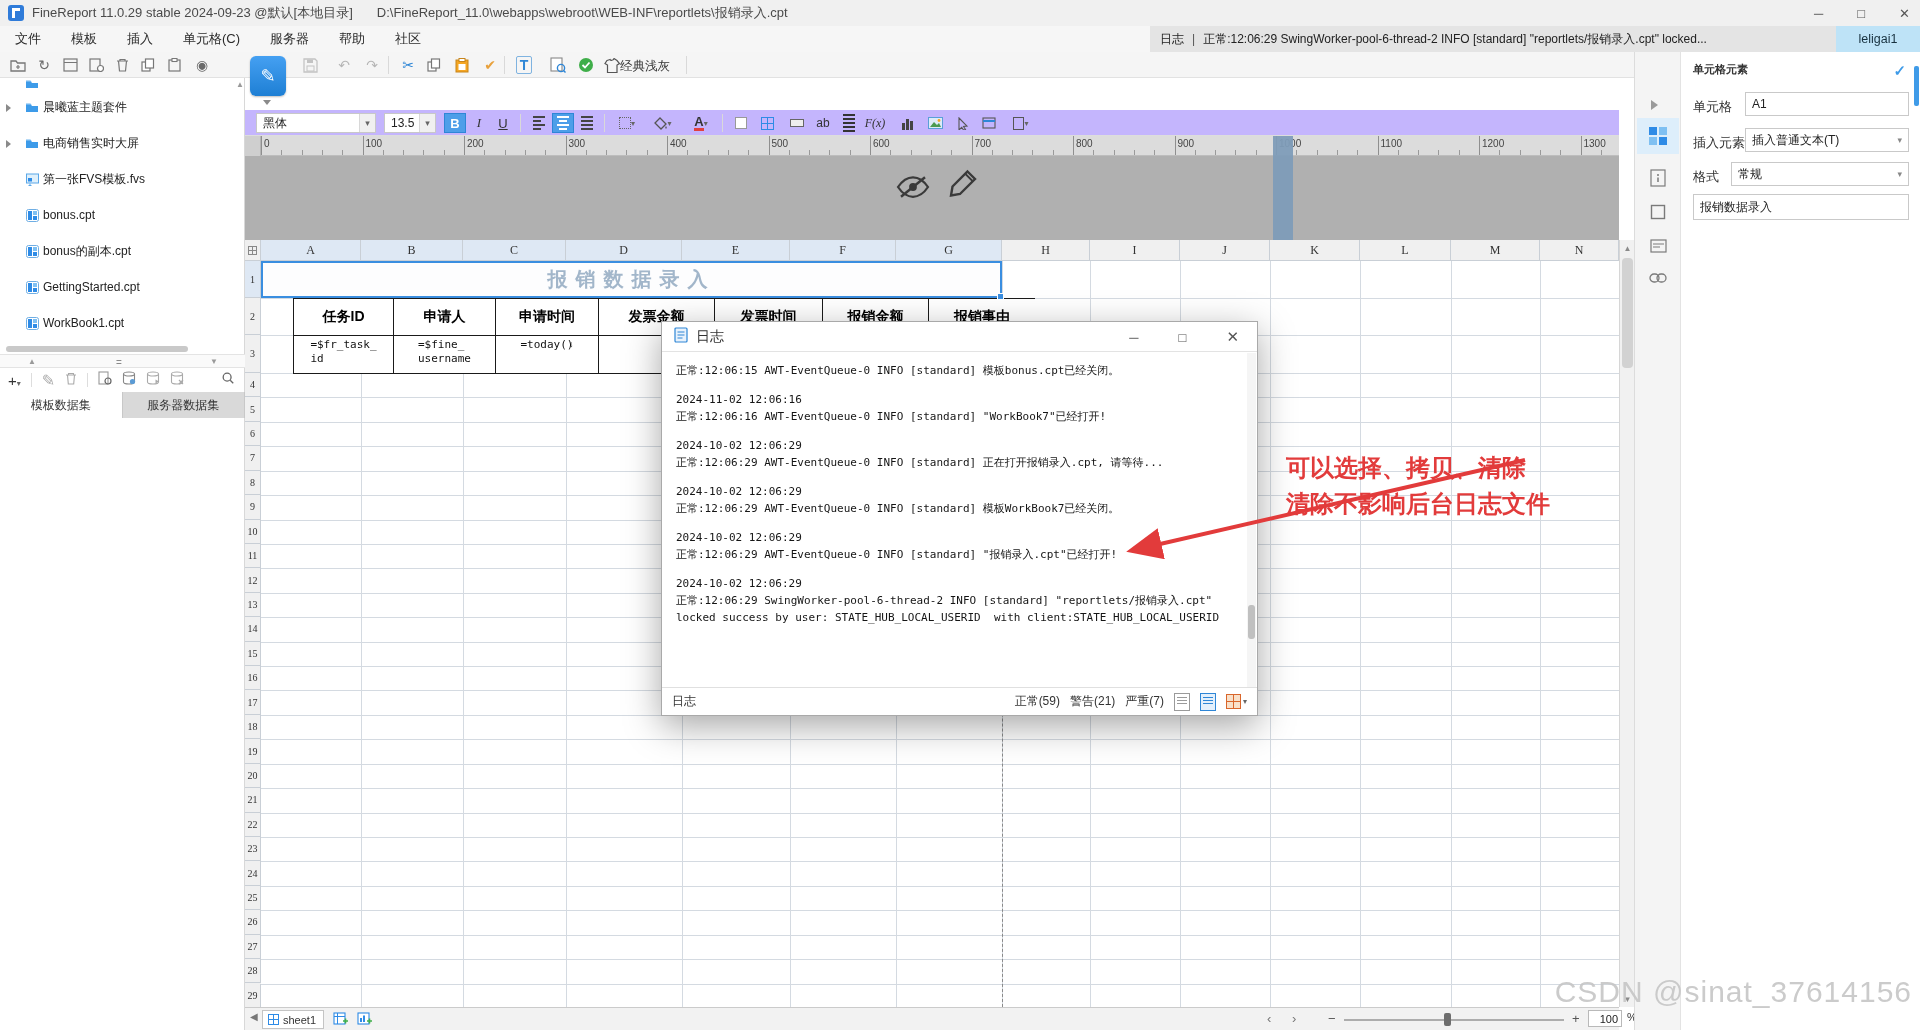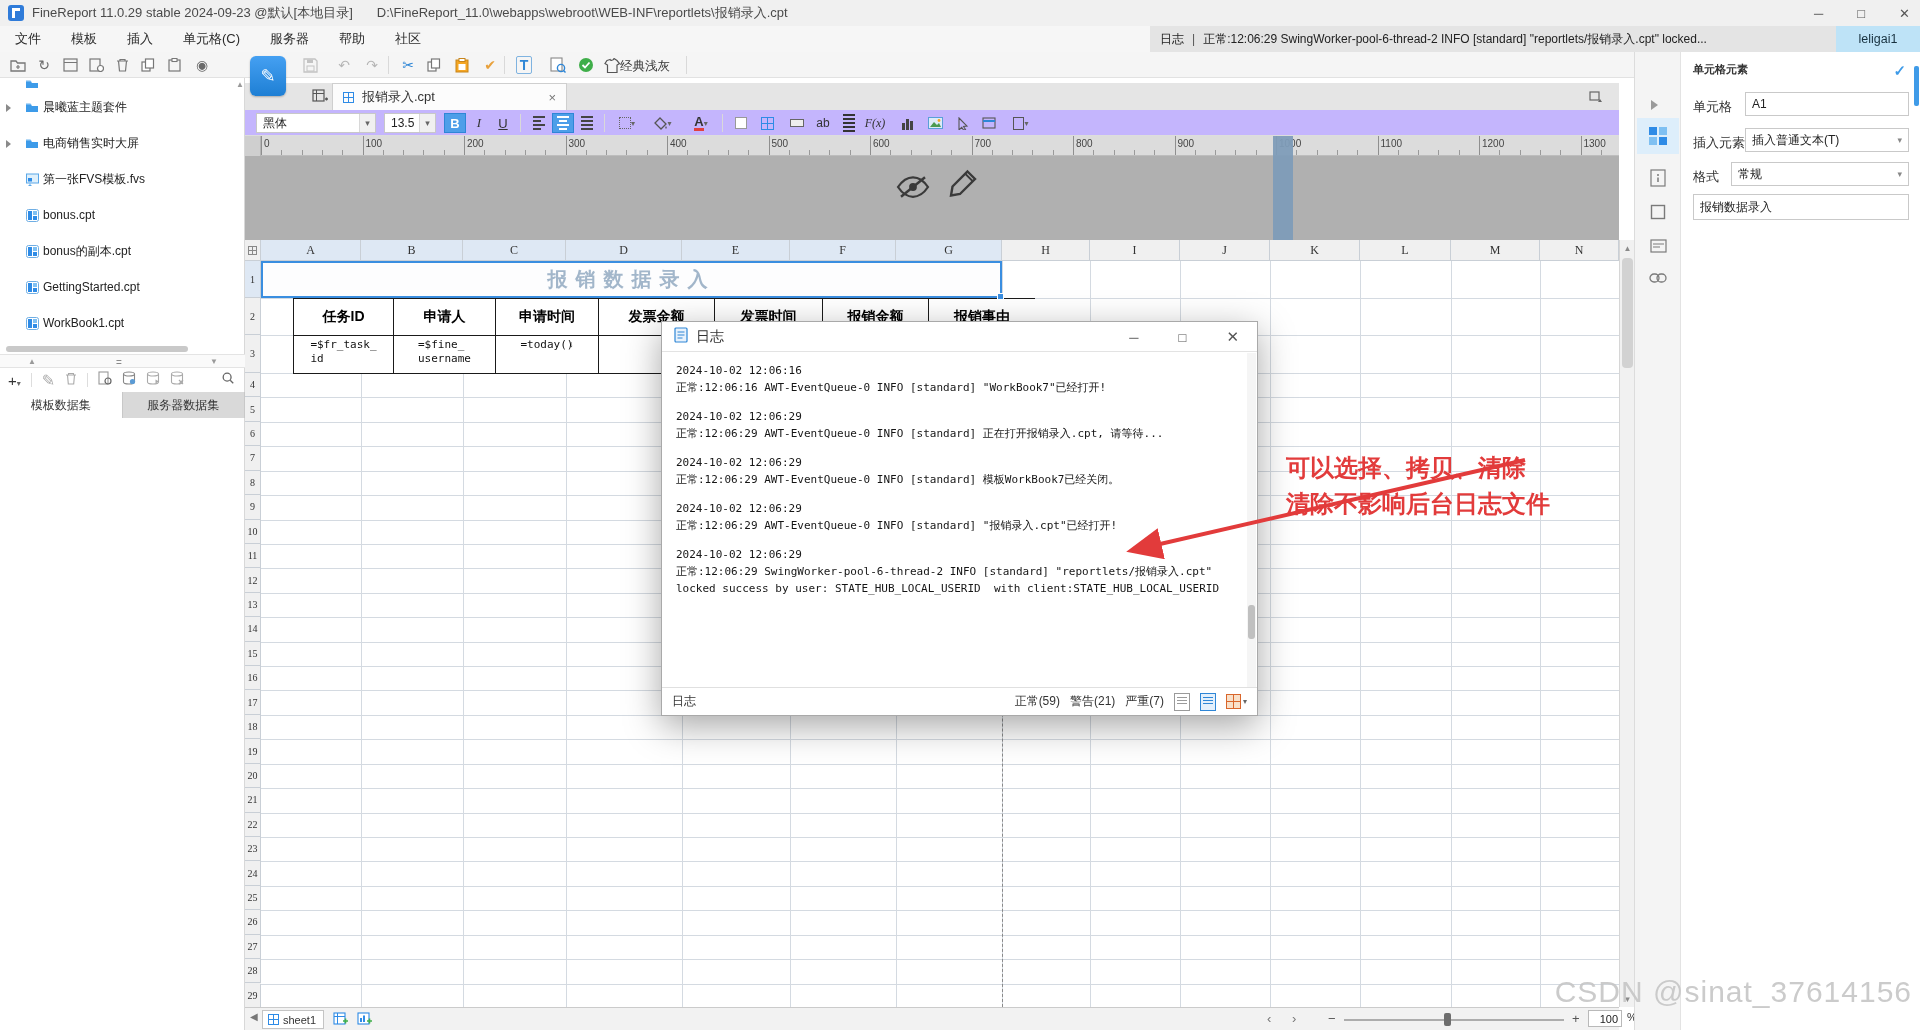--- a/index.html
+++ b/index.html
@@ -449,36 +449,20 @@
     </div>
     <div class="ds-tabs" id="ds-tabs">
         <div class="ds-tab active">模板数据集</div>
         <div class="ds-tab">服务器数据集</div>
       </div>
   </div>
 
   <div class="abs bigblue">✎</div>
   <div class="abs bigblue-caret"></div>
 
-  <div class="abs tabbar">
-    <span class="newtab-ic"><svg width="16" height="15">
-          <rect x="1" y="1" width="11" height="11" fill="none" stroke="#555" stroke-width="1.2"></rect>
-          <path d="M1 4.5h11M4.5 1v11" stroke="#555"></path>
-          <path d="M13 10h3M14.5 8.5v3" stroke="#555" stroke-width="1.3"></path>
-        </svg></span>
-    <div class="doc-tab">
-      <span class="grid-ic"></span>
-      <span class="lbl">报销录入.cpt</span>
-      <span class="x">×</span>
-    </div>
-    <span class="tabbar-r"><svg width="14" height="12">
-          <rect x="1" y="1" width="9" height="8" fill="none" stroke="#666" stroke-width="1.2"></rect>
-          <path d="M11 8l2 3h-4z" fill="#666"></path>
-        </svg></span>
-  </div>
 
   <div class="abs formatbar">
     <div class="fctl" style="left:11px;width:120px;padding-left:6px;">
       <span>黑体</span>
         <span class="chev">▾</span>
     </div>
     <div class="fctl" style="left:139px;width:52px;padding-left:6px;">
       <span>13.5</span>
         <span class="chev">▾</span>
     </div>
@@ -890,21 +874,22 @@
             <path d="M3.5 5h7M3.5 8h7M3.5 11h5" stroke="#2E86D6"></path>
           </svg></span>
       <span class="t">日志</span>
       <div class="logdlg-btns">
         <span>─</span>
         <span>□</span>
         <span style="font-size:15px;">✕</span>
       </div>
     </div>
     <div class="logbody" id="log-body">
-        <div class="log-entry">2024-10-02 12:06:16
+        <div class="log-entry">正常:12:06:15 AWT-EventQueue-0 INFO [standard] 模板bonus.cpt已经关闭。</div>
+        <div class="log-entry">2024-11-02 12:06:16
 正常:12:06:16 AWT-EventQueue-0 INFO [standard] "WorkBook7"已经打开!</div>
         <div class="log-entry">2024-10-02 12:06:29
 正常:12:06:29 AWT-EventQueue-0 INFO [standard] 正在打开报销录入.cpt, 请等待...</div>
         <div class="log-entry">2024-10-02 12:06:29
 正常:12:06:29 AWT-EventQueue-0 INFO [standard] 模板WorkBook7已经关闭。</div>
         <div class="log-entry">2024-10-02 12:06:29
 正常:12:06:29 AWT-EventQueue-0 INFO [standard] "报销录入.cpt"已经打开!</div>
         <div class="log-entry">2024-10-02 12:06:29
 正常:12:06:29 SwingWorker-pool-6-thread-2 INFO [standard] "reportlets/报销录入.cpt" locked success by user: STATE_HUB_LOCAL_USERID  with client:STATE_HUB_LOCAL_USERID</div>
       </div>

